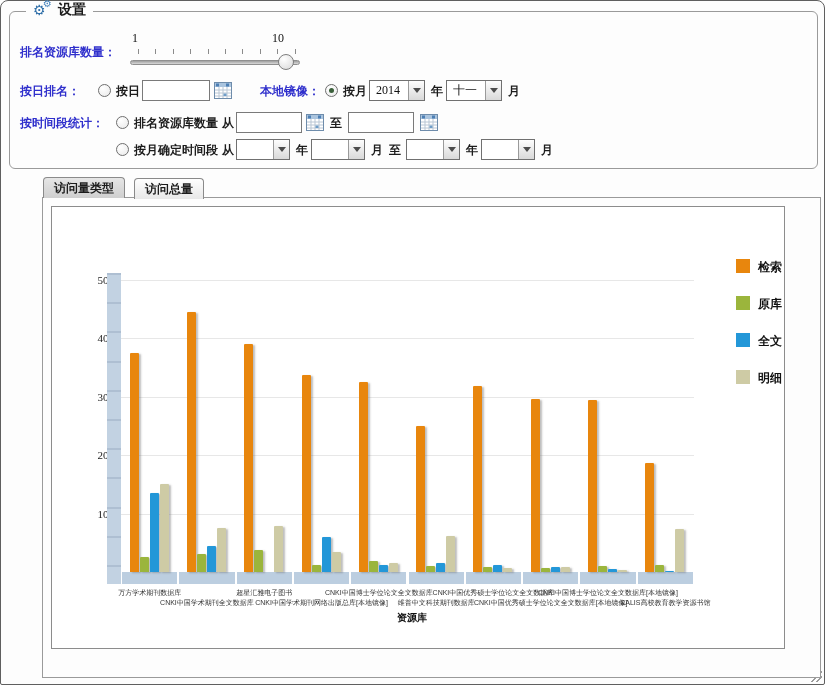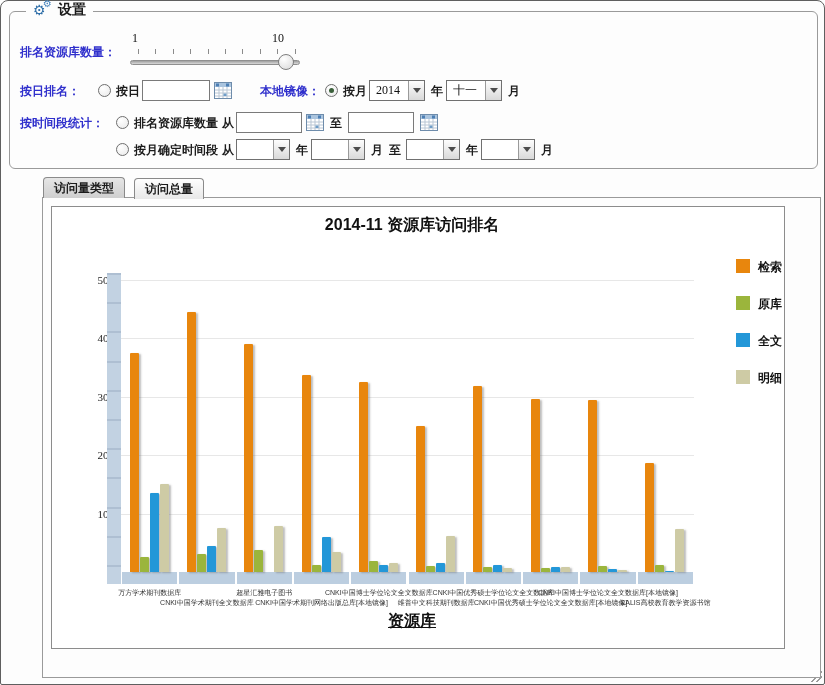--- a/index.html
+++ b/index.html
@@ -110,21 +110,21 @@
     background-image:repeating-linear-gradient(#aebfd2 0 2px,transparent 2px 29.2px);
   }
   .x-strip { position:absolute; height:12px; background:#bccee0; }
   .bar { position:absolute; border-radius:1px 1px 0 0; box-shadow:2px 1px 2px rgba(110,110,110,.45); }
   .x-tick-label {
     position:absolute; font-size:7px; color:#333; white-space:nowrap;
     transform:translateX(-50%);
   }
   #x-axis-title {
     position:absolute; left:30px; top:404px; width:660px; text-align:center;
-    font-size:16px; font-weight:700; color:#111;text-decoration:underline;
+    font-size:10px; font-weight:700; color:#111;
   }
   .legend-swatch { position:absolute; width:14px; height:14px; }
   .legend-label { position:absolute; font-size:12px; font-weight:700; color:#111; white-space:nowrap; }
   
   #resize-grip {
     position:absolute; right:2px; bottom:2px; width:13px; height:13px; cursor:nwse-resize;
     background:
       linear-gradient(135deg,transparent 0 55%,#9a9a9a 55% 62%,transparent 62% 75%,#9a9a9a 75% 82%,transparent 82%);
   }
 </style>
@@ -229,21 +229,20 @@
       <span class="select-arrow"></span>
     </div>
     <span class="dark-label" style="left:531px; top:130px;">月</span>
   </div>
 
   <div class="tab" id="tab-1">访问量类型</div>
   <div class="tab" id="tab-2">访问总量</div>
   <div id="tab-page"></div>
 
   <div id="chart-panel">
-    <div id="chart-title">2014-11 资源库访问排名</div>
     <div id="x-axis-title">资源库</div>
 
   <div class="y-tick-label" style="left: 28px; top: 359px;">0</div>
       <div class="gridline" style="left: 69px; top: 306.6px; width: 573px;"></div>
       <div class="y-tick-label" style="left: 28px; top: 300.6px;">100</div>
       <div class="gridline" style="left: 69px; top: 248.2px; width: 573px;"></div>
       <div class="y-tick-label" style="left: 28px; top: 242.2px;">200</div>
       <div class="gridline" style="left: 69px; top: 189.8px; width: 573px;"></div>
       <div class="y-tick-label" style="left: 28px; top: 183.8px;">300</div>
       <div class="gridline" style="left: 69px; top: 131.4px; width: 573px;"></div>

